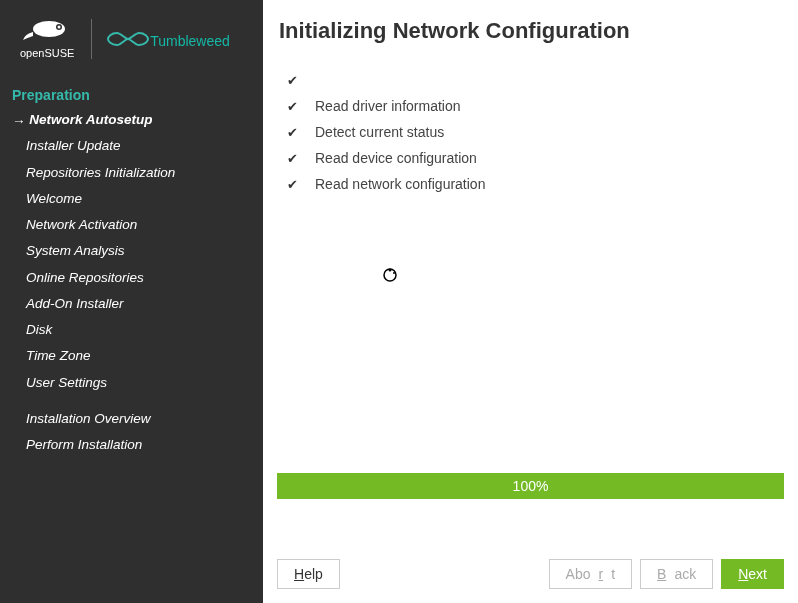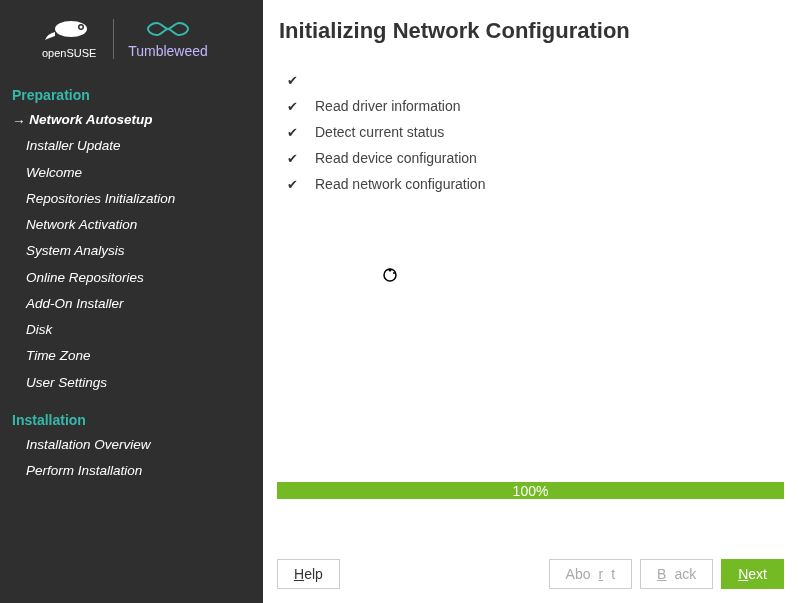--- a/index.html
+++ b/index.html
@@ -40,23 +40,23 @@
       display: block;
     }
     .logo-divider {
       width: 1px;
       height: 40px;
       background: #6a6a6a;
       margin: 0 14px;
     }
     .logo-right {
       display: flex;
-      flex-direction: column;
-      align-items: center;
-      color: #c4b5fd;
+      flex-direction: row;
+      align-items: center;
+      color: #14b8a6;
       justify-content: space-between;
     }
     .logo-right-text {
       font-size: 14px;
       margin-top: 4px;
     }
     .nav-section {
       padding: 10px 12px 0 12px;
     }
     .nav-section-title {
@@ -130,21 +130,21 @@
     .spinner {
       width: 16px;
       height: 16px;
       color: #000;
     }
     .progress-area {
       padding: 0 14px 0 14px;
     }
     .progress-bar {
       background: #73ba25;
-      height: 17px;
+      height: 26px;
       display: flex;
       align-items: center;
       justify-content: center;
       color: #fff;
       font-size: 14px;
     }
     .footer {
       display: flex;
       justify-content: space-between;
       align-items: center;
@@ -200,33 +200,32 @@
         <path d="M 11 4 C 5 4 2 8 2 10 C 2 12 5 16 11 16 C 15 16 19 10 22 10 C 25 10 29 16 33 16 C 39 16 42 12 42 10 C 42 8 39 4 33 4 C 29 4 25 10 22 10 C 19 10 15 4 11 4 Z" fill="none" stroke="#35b9ab" stroke-width="2"></path>
       </svg>
       <div class="logo-right-text">Tumbleweed</div>
     </div>
   </div>
 
   <div class="nav-section">
     <div class="nav-section-title">Preparation</div>
     <div class="nav-item active">Network Autosetup</div>
     <div class="nav-item">Installer Update</div>
+    <div class="nav-item">Repositories Initialization</div>
     <div class="nav-item">Welcome</div>
-    <div class="nav-item">Repositories Initialization</div>
     <div class="nav-item">Network Activation</div>
     <div class="nav-item">System Analysis</div>
     <div class="nav-item">Online Repositories</div>
     <div class="nav-item">Add-On Installer</div>
     <div class="nav-item">Disk</div>
     <div class="nav-item">Time Zone</div>
     <div class="nav-item">User Settings</div>
   </div>
 
   <div class="nav-section">
-    <div class="nav-section-title">Installation</div>
     <div class="nav-item">Installation Overview</div>
     <div class="nav-item">Perform Installation</div>
   </div>
 </div>
 
 <div class="main">
   <div class="header">
     <div class="header-title">Initializing Network Configuration</div>
     <div class="theme-toggle">
       <svg viewBox="0 0 20 20" width="16" height="16">

